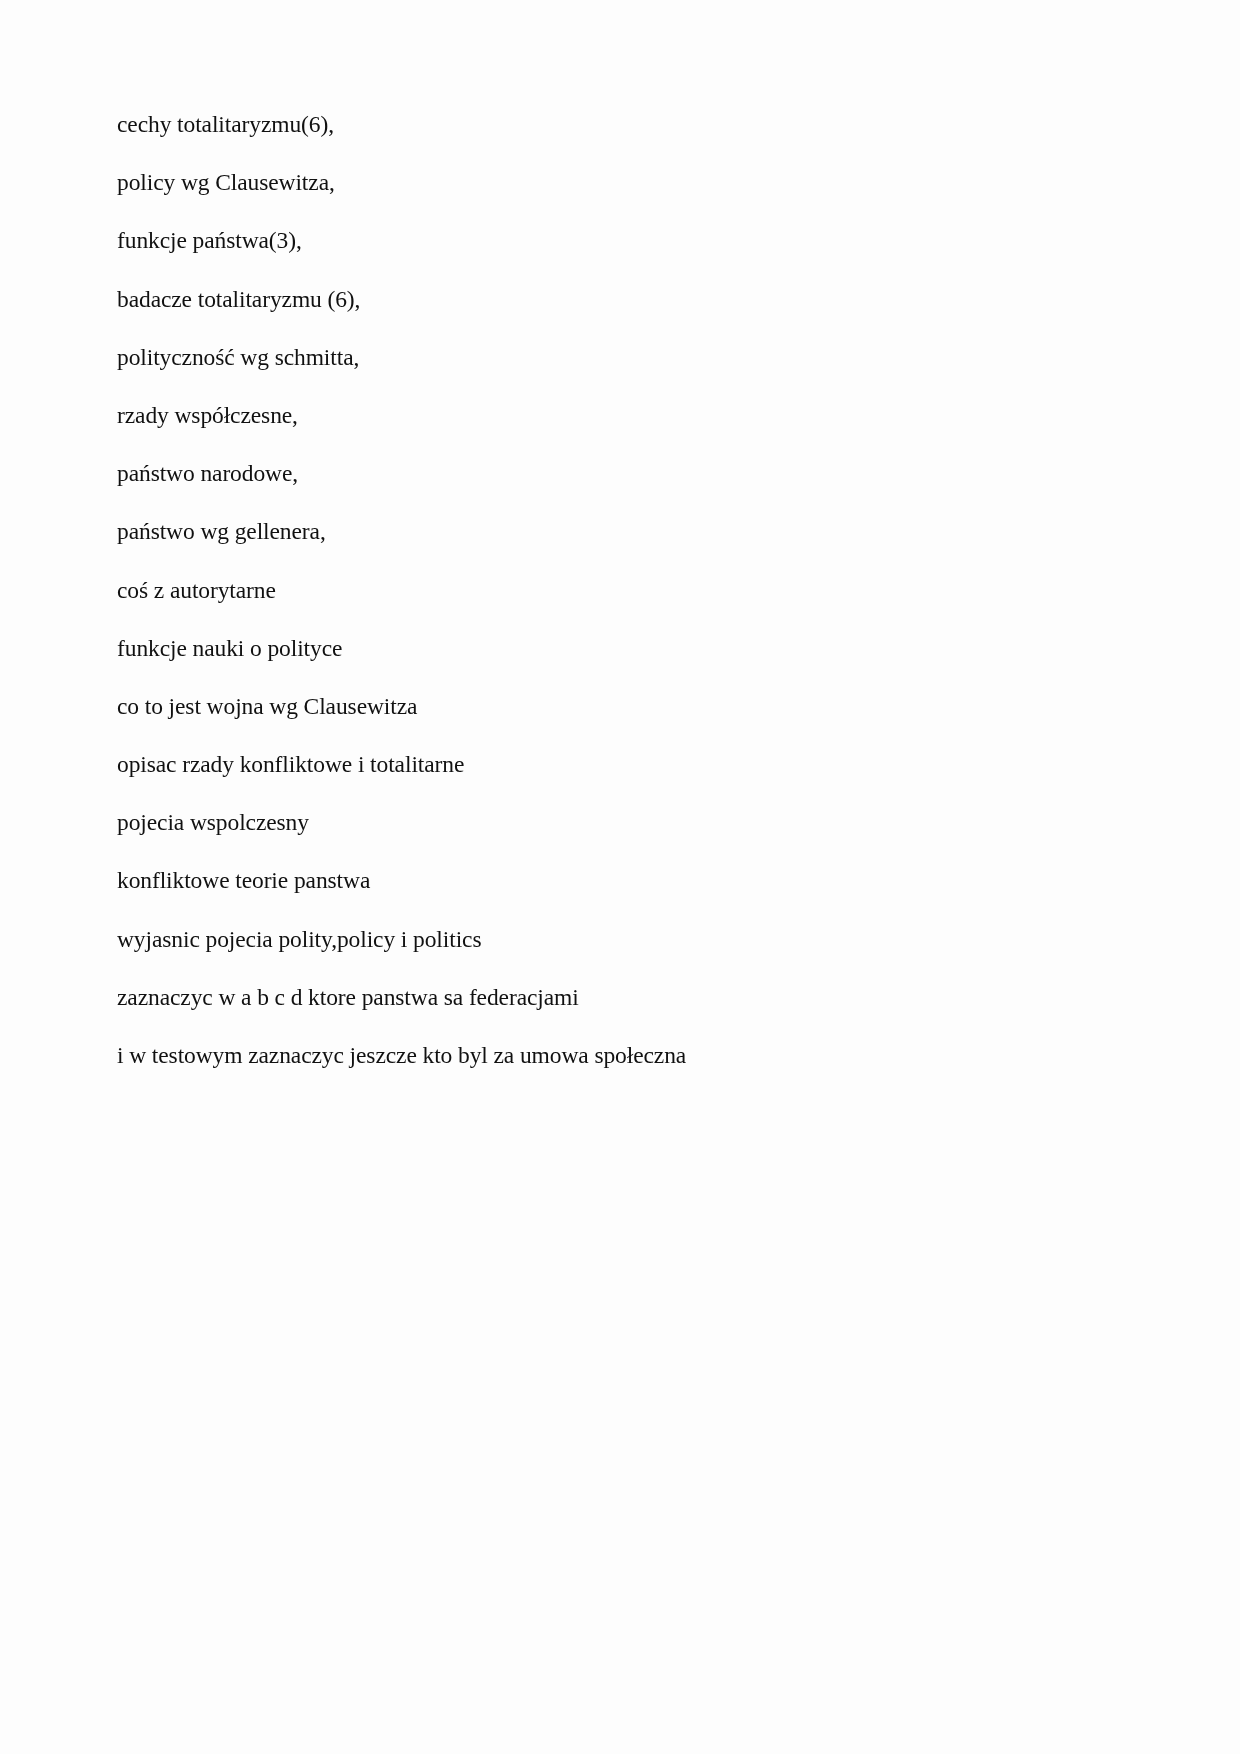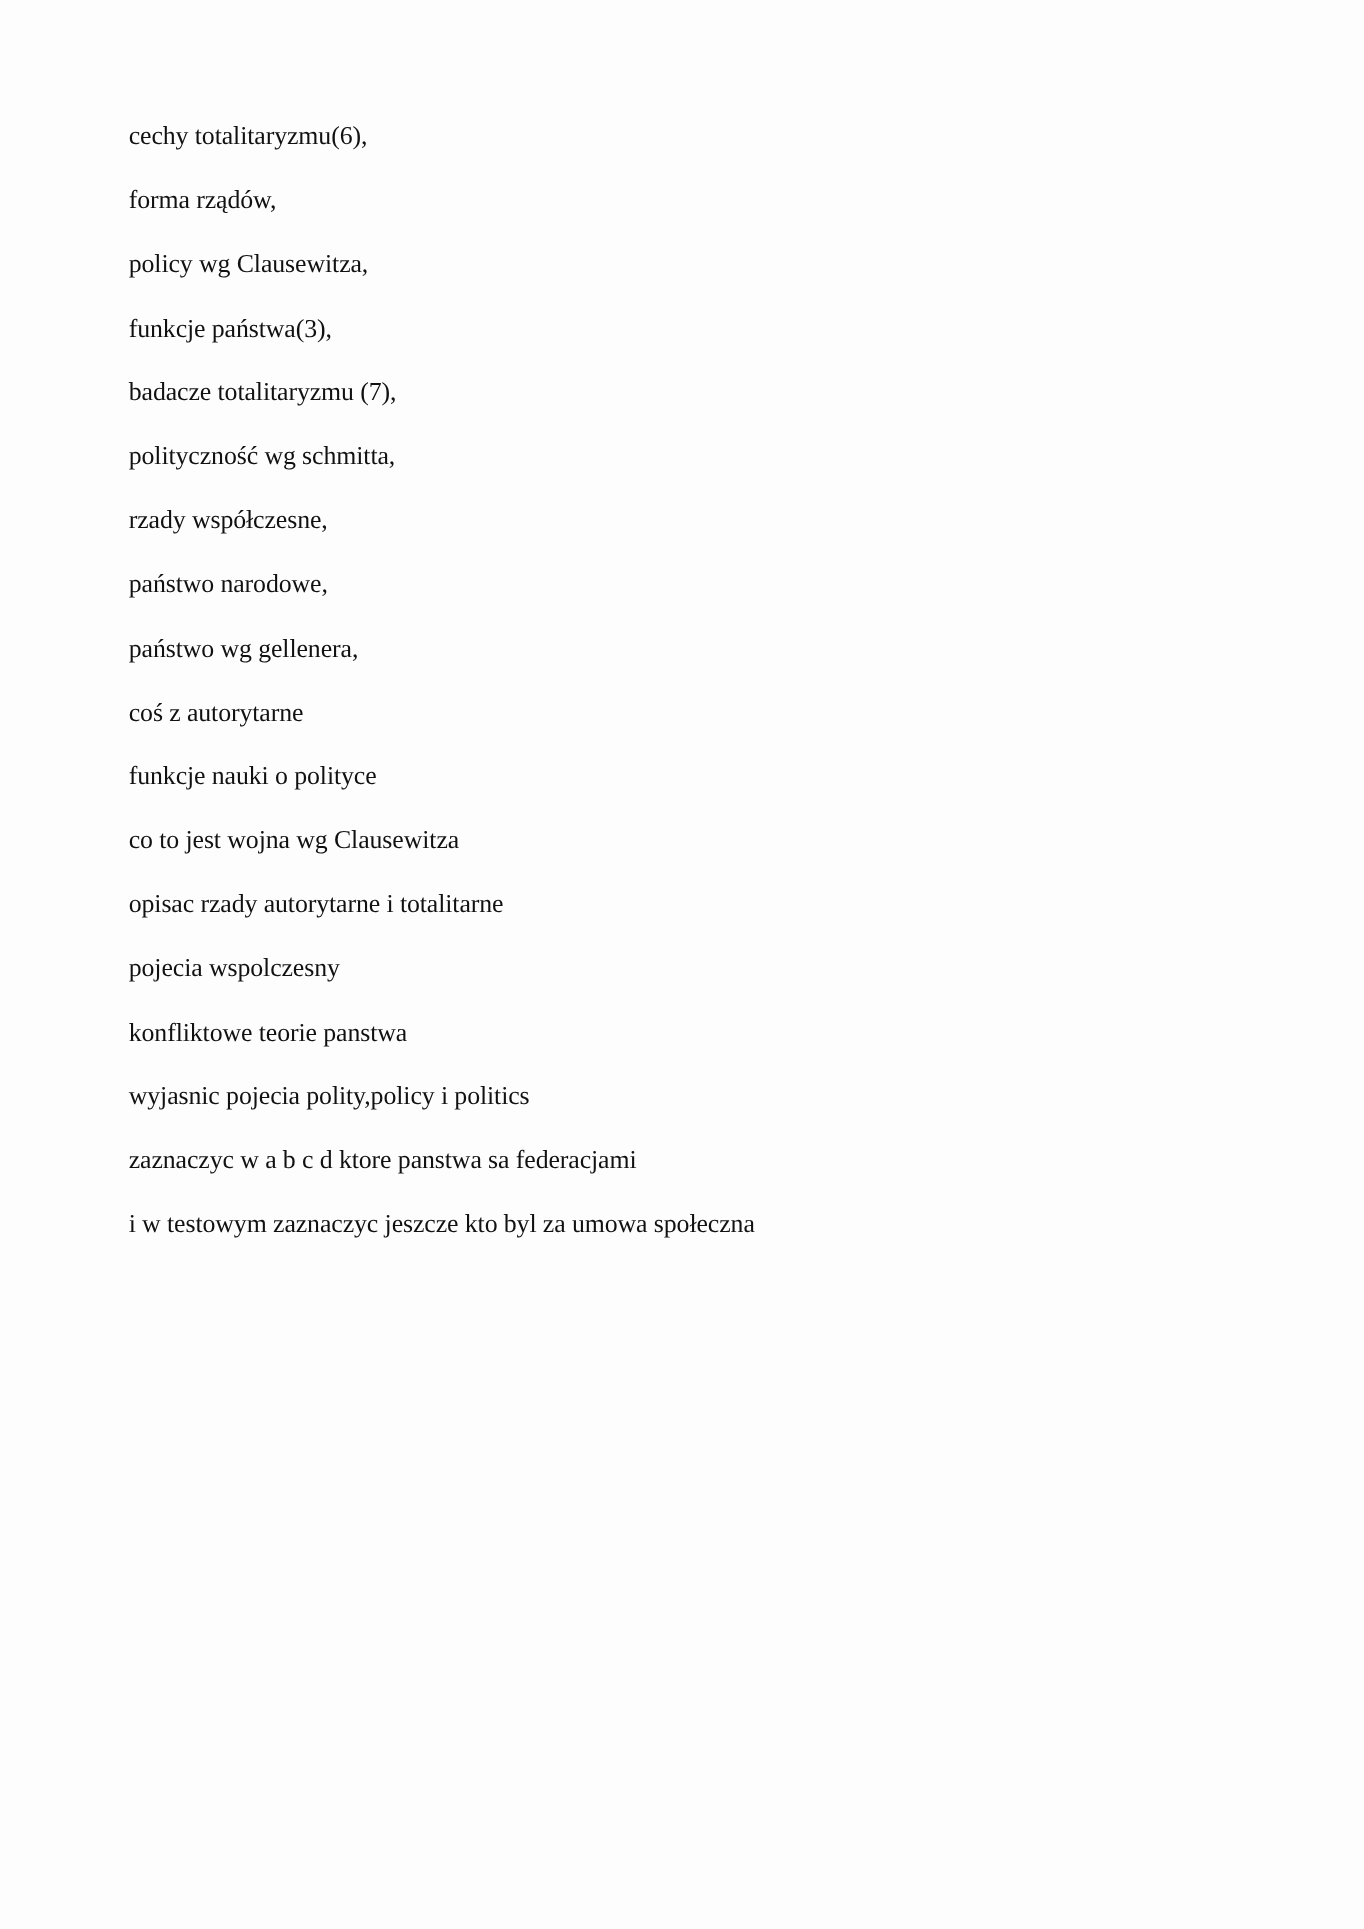--- a/index.html
+++ b/index.html
@@ -39,31 +39,30 @@
       white-space: nowrap;
       letter-spacing: -0.1px;
     }
   </style>
 </head>
 <body>
 
 <div class="page">
   <ul class="list">
     <li class="list-item">cechy totalitaryzmu(6),</li>
-    <li class="list-item">forma rządów,</li>
     <li class="list-item">policy wg Clausewitza,</li>
     <li class="list-item">funkcje państwa(3),</li>
-    <li class="list-item">badacze totalitaryzmu (7),</li>
+    <li class="list-item">badacze totalitaryzmu (6),</li>
     <li class="list-item">polityczność wg schmitta,</li>
     <li class="list-item">rzady współczesne,</li>
     <li class="list-item">państwo narodowe,</li>
     <li class="list-item">państwo wg gellenera,</li>
     <li class="list-item">coś z autorytarne</li>
     <li class="list-item">funkcje nauki o polityce</li>
     <li class="list-item">co to jest wojna wg Clausewitza</li>
-    <li class="list-item">opisac rzady autorytarne i totalitarne</li>
+    <li class="list-item">opisac rzady konfliktowe i totalitarne</li>
     <li class="list-item">pojecia wspolczesny</li>
     <li class="list-item">konfliktowe teorie panstwa</li>
     <li class="list-item">wyjasnic pojecia polity,policy i politics</li>
     <li class="list-item">zaznaczyc w a b c d ktore panstwa sa federacjami</li>
     <li class="list-item">i w testowym zaznaczyc jeszcze kto byl za umowa społeczna</li>
   </ul>
 </div>
 
 </body></html>

